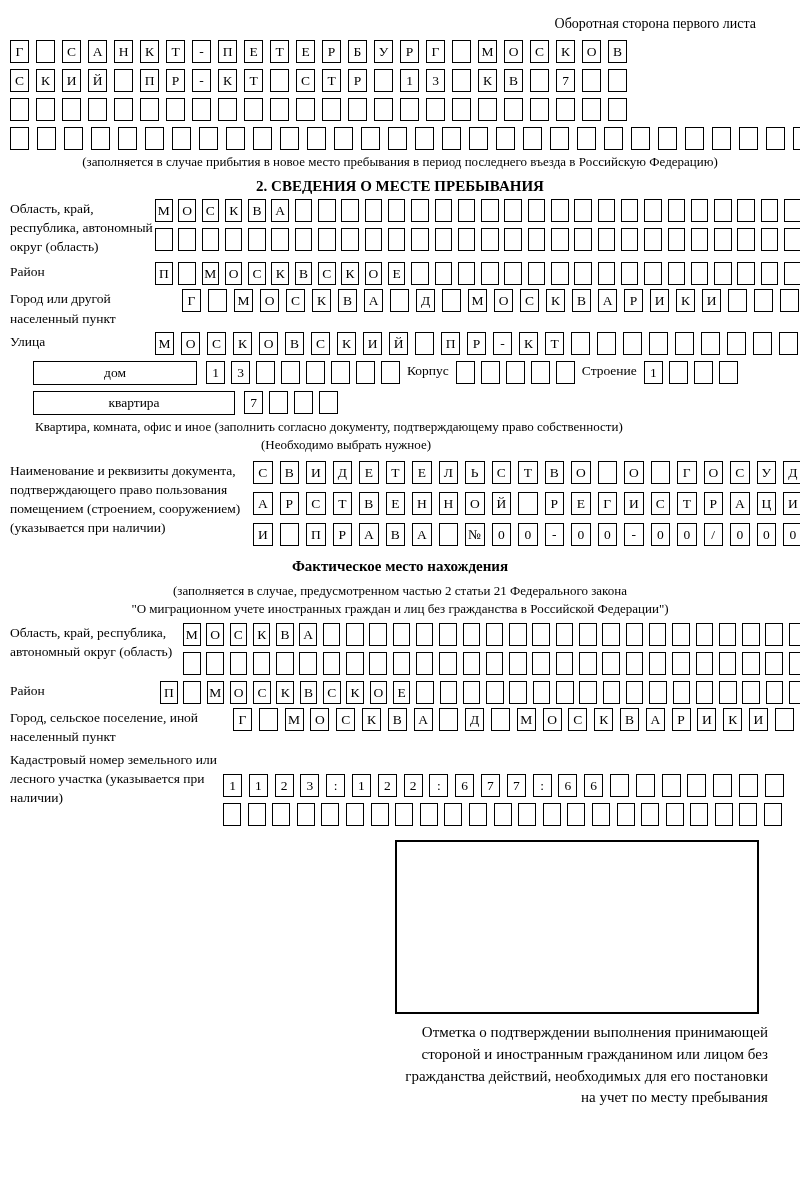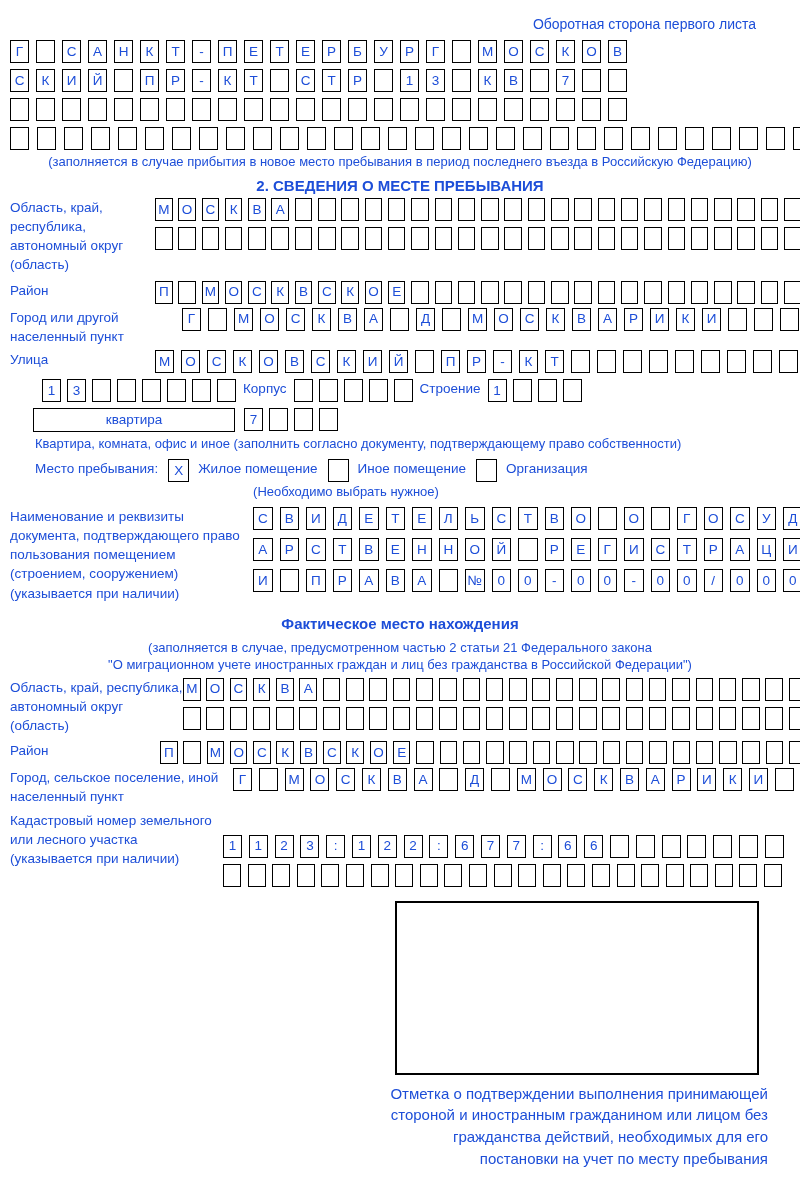--- a/index.html
+++ b/index.html
@@ -1,19 +1,19 @@
 <!DOCTYPE html>
 <html><head>
 <meta charset="utf-8">
 <style>
   html,body{margin:0;padding:0;background:#fff;}
   .page{
     width:800px;height:1180px;box-sizing:border-box;
-    padding:16px 0 16px 10px;background:#fff;color:#1d4ed8;
-    font-family:Liberation Sans, sans-serif;
+    padding:16px 0 16px 10px;background:#fff;color:#000000;
+    font-family:Liberation Serif, serif;
     overflow:hidden;position:relative;
   }
   .hdr{text-align:right;padding-right:44px;font-size:14px;}
   .row{display:flex;align-items:flex-start;}
   .lab{font-size:13.5px;line-height:1.42;flex:none;}
   .w170{width:170px;} .w145{width:145px;} .w173{width:173px;}
   .w150{width:150px;} .w223{width:223px;} .w213{width:213px;} .w243{width:243px;}
   .rows{display:flex;flex-direction:column;gap:6px;}
   .cells{display:flex;gap:var(--g,7px);}
   .cell{
@@ -328,20 +328,21 @@
         <span class="cell"></span>
         <span class="cell"></span>
         <span class="cell"></span>
         <span class="cell"></span>
         <span class="cell"></span>
         <span class="cell"></span>
       </div>
   </div>
 
   <div class="row mt6" style="margin-left:23px">
+    <div class="longbox lb-dom">дом</div>
     <div class="cells rsm" style="margin-left:9px">
         <span class="cell">1</span>
         <span class="cell">3</span>
         <span class="cell"></span>
         <span class="cell"></span>
         <span class="cell"></span>
         <span class="cell"></span>
         <span class="cell"></span>
         <span class="cell"></span>
       </div>
@@ -366,35 +367,20 @@
     <div class="longbox lb-kv">квартира</div>
     <div class="cells rsm" style="margin-left:9px">
         <span class="cell">7</span>
         <span class="cell"></span>
         <span class="cell"></span>
         <span class="cell"></span>
       </div>
   </div>
   <div class="caption mt4" style="margin-left:25px">Квартира, комната, офис и иное (заполнить согласно документу, подтверждающему право собственности)</div>
 
-  <div class="row mt8" style="margin-left:25px">
-    <div class="lab" style="margin-right:10px">Место пребывания:</div>
-    <div class="cells cbox">
-        <span class="cell">X</span>
-      </div>
-    <div class="opt-label">Жилое помещение</div>
-    <div class="cells cbox">
-        <span class="cell"></span>
-      </div>
-    <div class="opt-label">Иное помещение</div>
-    <div class="cells cbox">
-        <span class="cell"></span>
-      </div>
-    <div class="opt-label">Организация</div>
-  </div>
   <div class="caption mt2" style="margin-left:36px;width:600px;text-align:center">(Необходимо выбрать нужное)</div>
 
   <div class="row mt8">
     <div class="lab w243">Наименование и реквизиты документа, подтверждающего право пользования помещением (строением, сооружением) (указывается при наличии)</div>
     <div class="rows" style="gap:8px">
       <div class="cells r21">
           <span class="cell">С</span>
           <span class="cell">В</span>
           <span class="cell">И</span>
           <span class="cell">Д</span>

